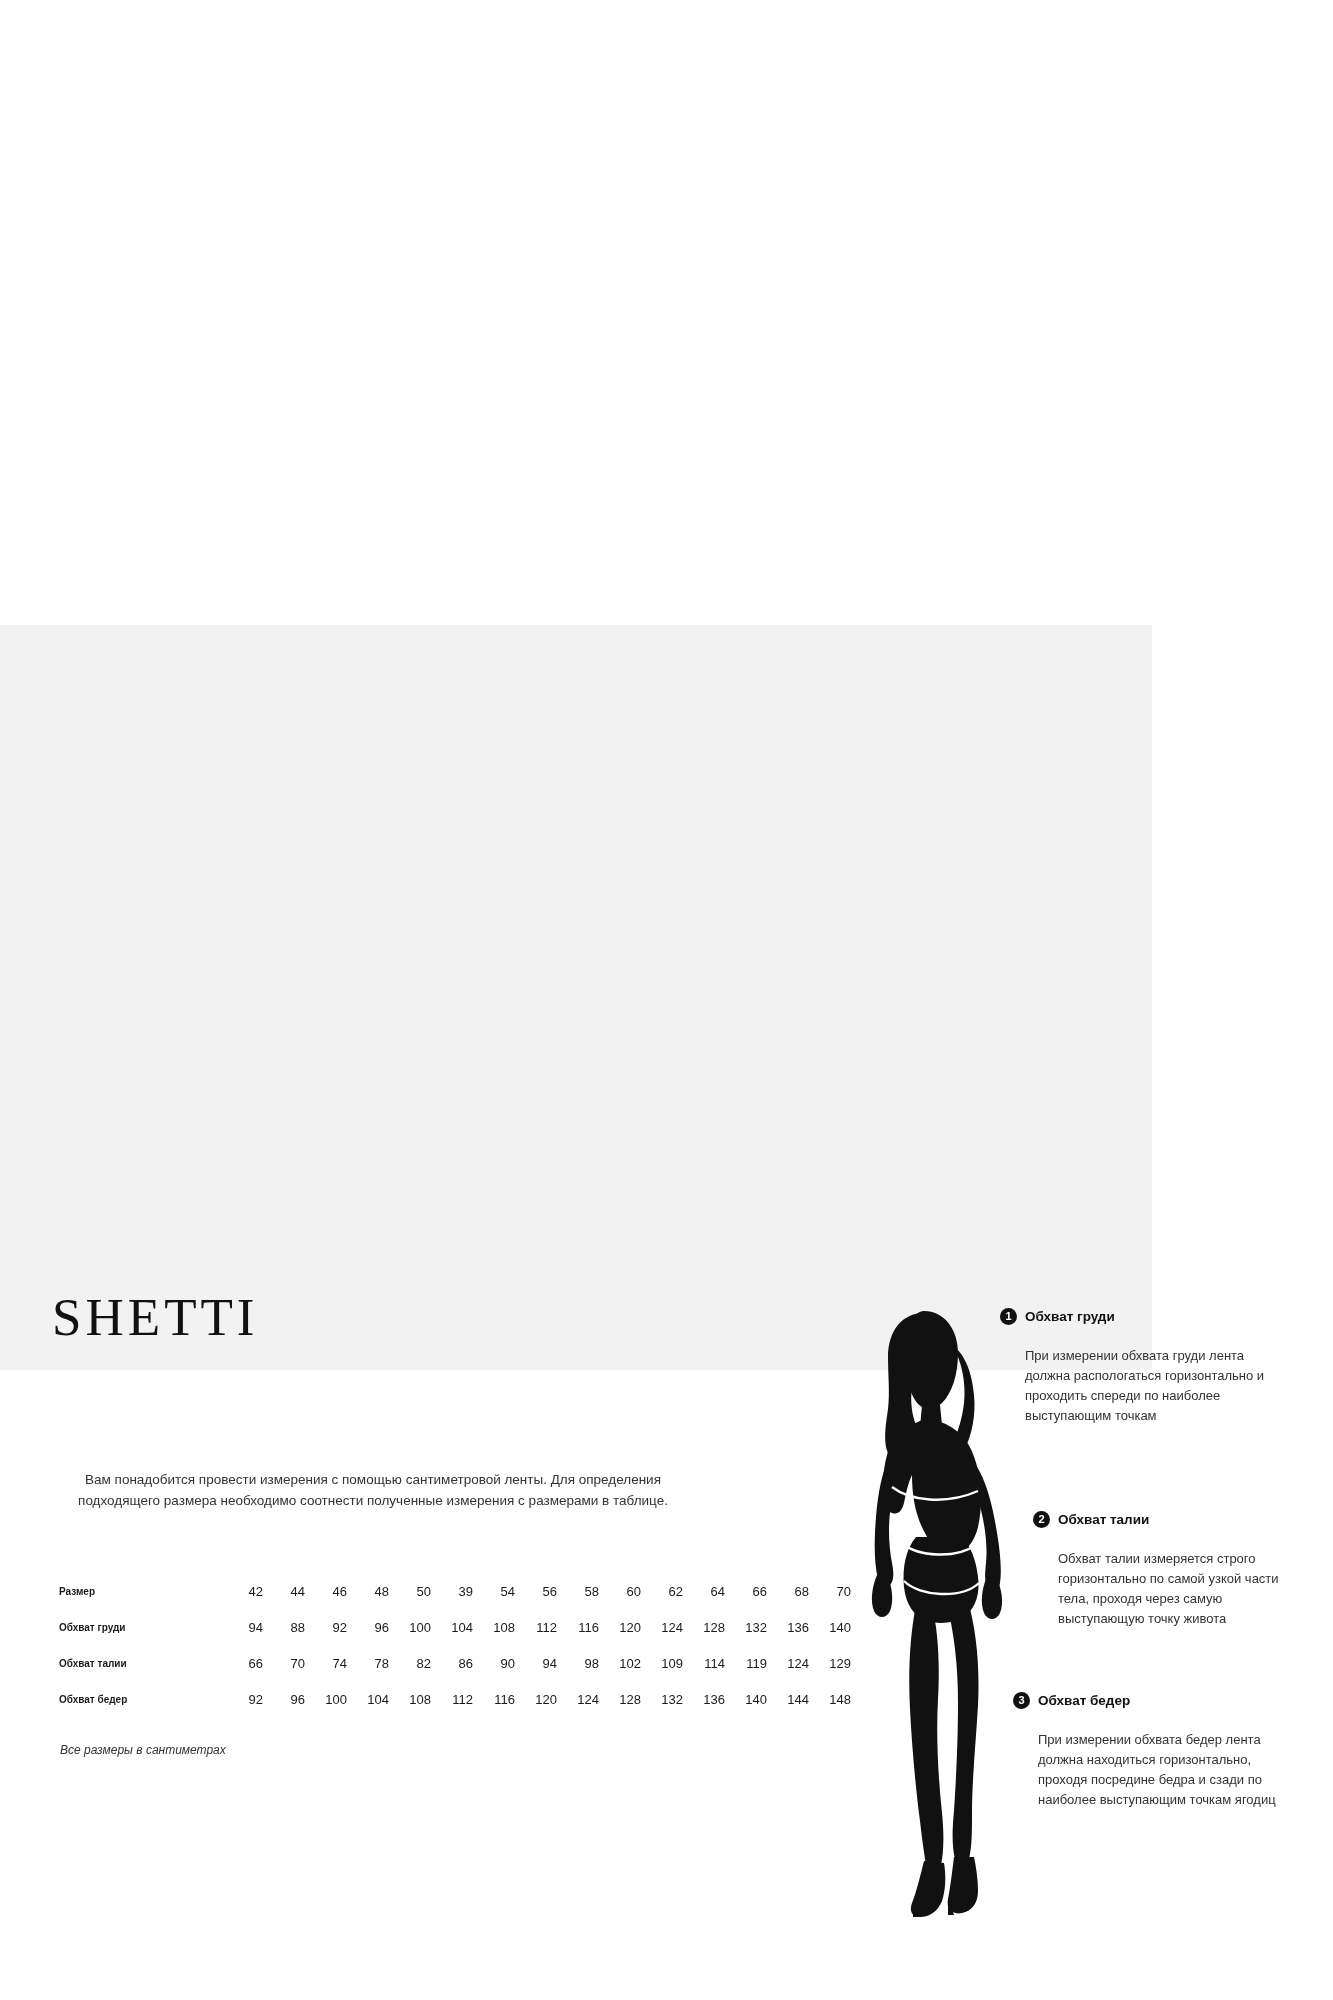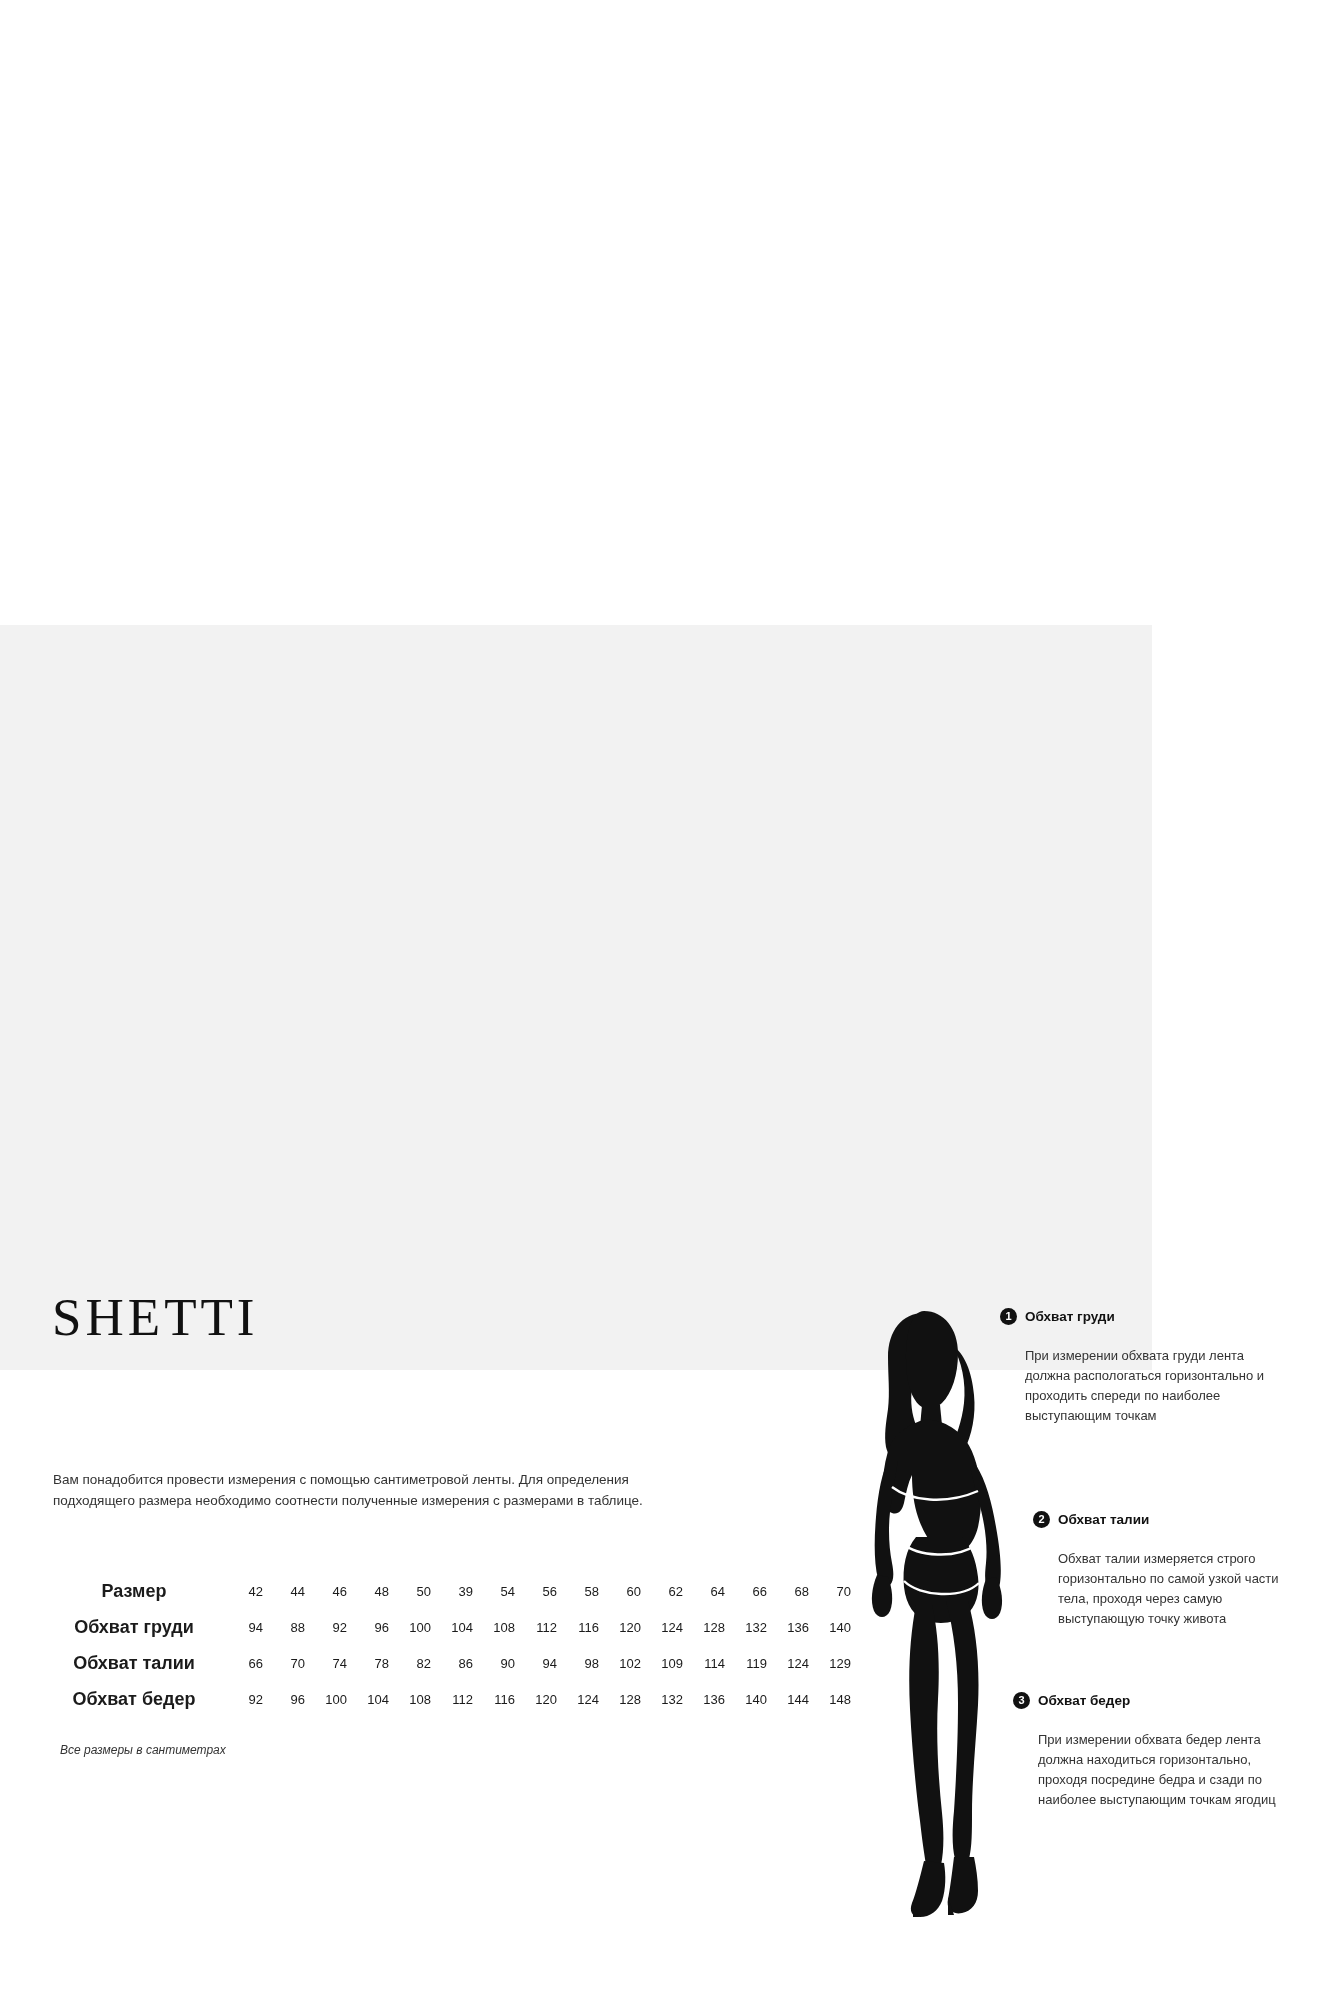--- a/index.html
+++ b/index.html
@@ -46,20 +46,21 @@
   }
 
   .intro {
     position: absolute;
     left: 53px;
     top: 845px;
     width: 640px;
     font-size: 13.5px;
     line-height: 1.55;
     color: #333333;
+    text-align: center;
   }
 
   
   .table-wrap {
     position: absolute;
     left: 52px;
     top: 948px;
     width: 800px;
   }
   table.size-table {
@@ -68,23 +69,23 @@
     color: #1b1b1b;
   }
   table.size-table td, table.size-table th {
     padding: 0;
     text-align: center;
     font-weight: 400;
     height: 36px;
     vertical-align: middle;
   }
   table.size-table .rowlabel {
-    text-align: center;
+    text-align: left;
     font-weight: bold;
-    font-size: 18px;
+    font-size: 10px;
     padding-left: 7px;
     padding-right: 12px;
     white-space: nowrap;
     min-width: 150px;
   }
   table.size-table tr.striped {
     background: #ffffff;
   }
   table.size-table td.val {
     min-width: 42px;

